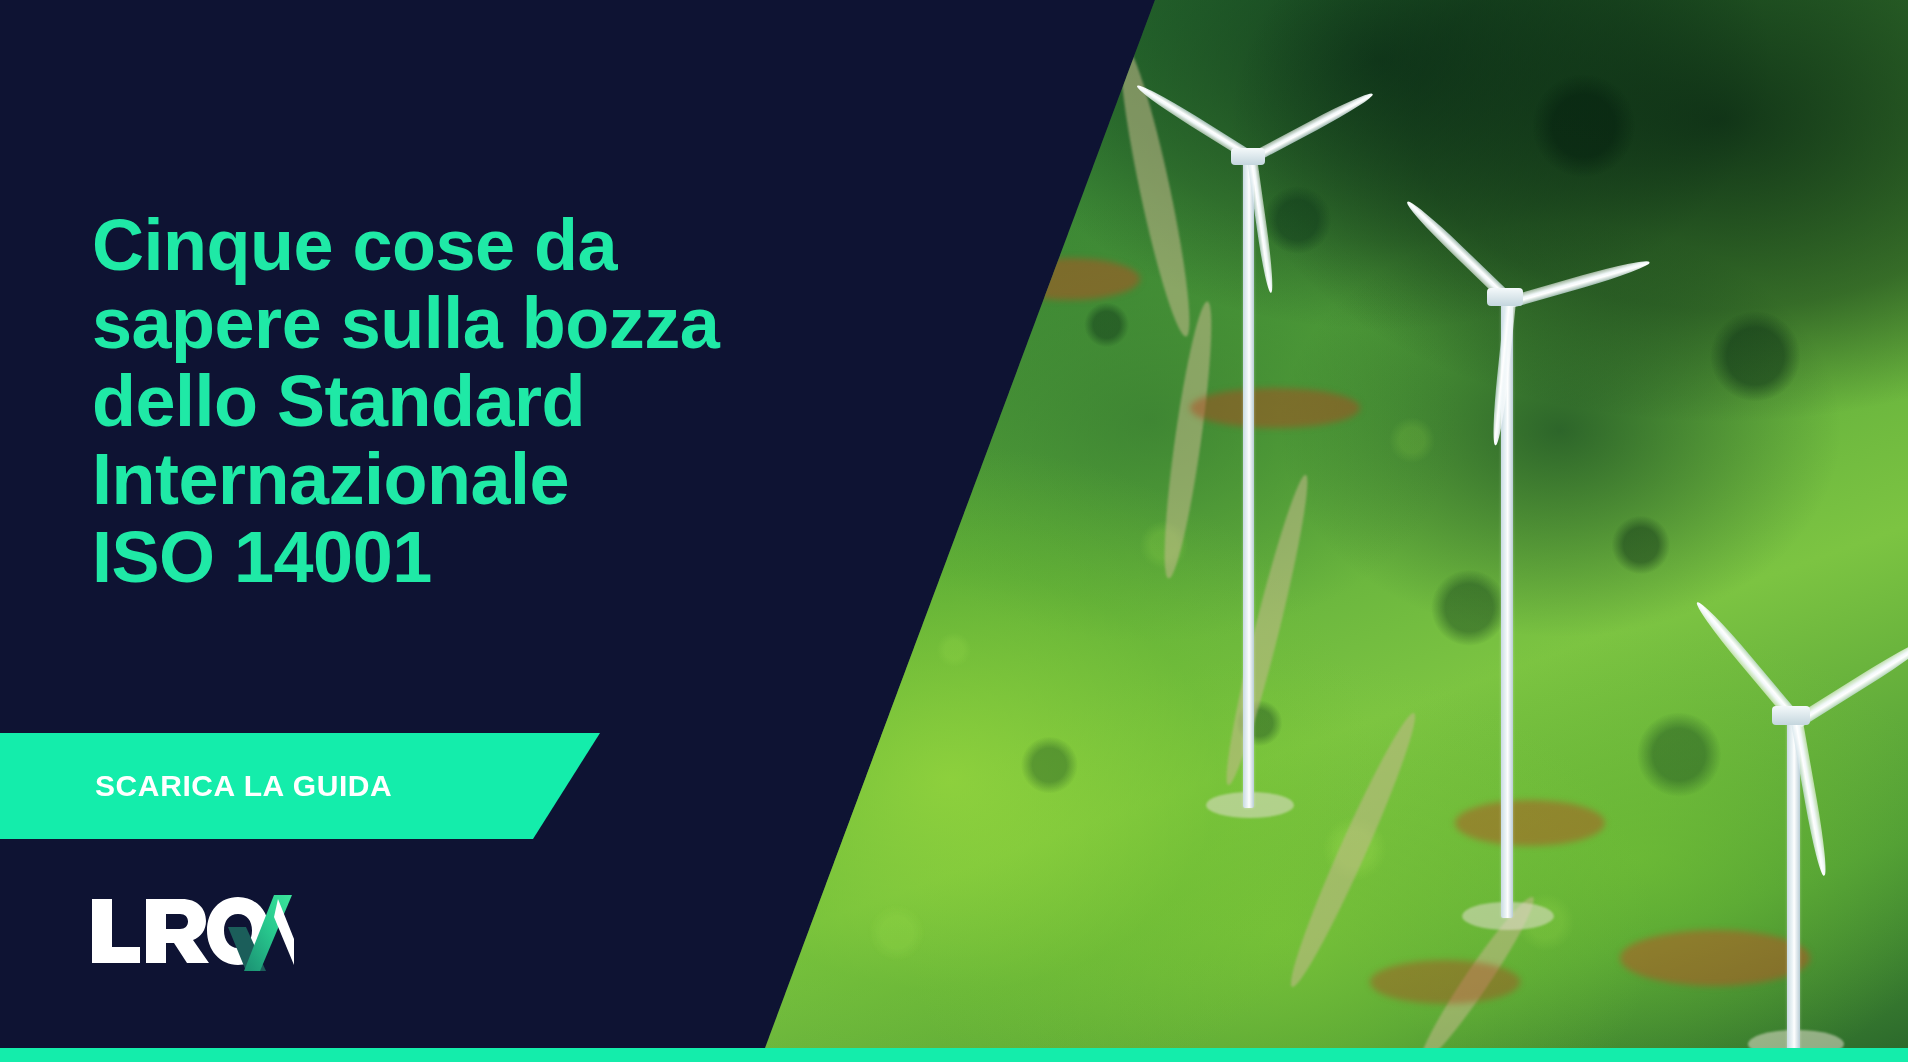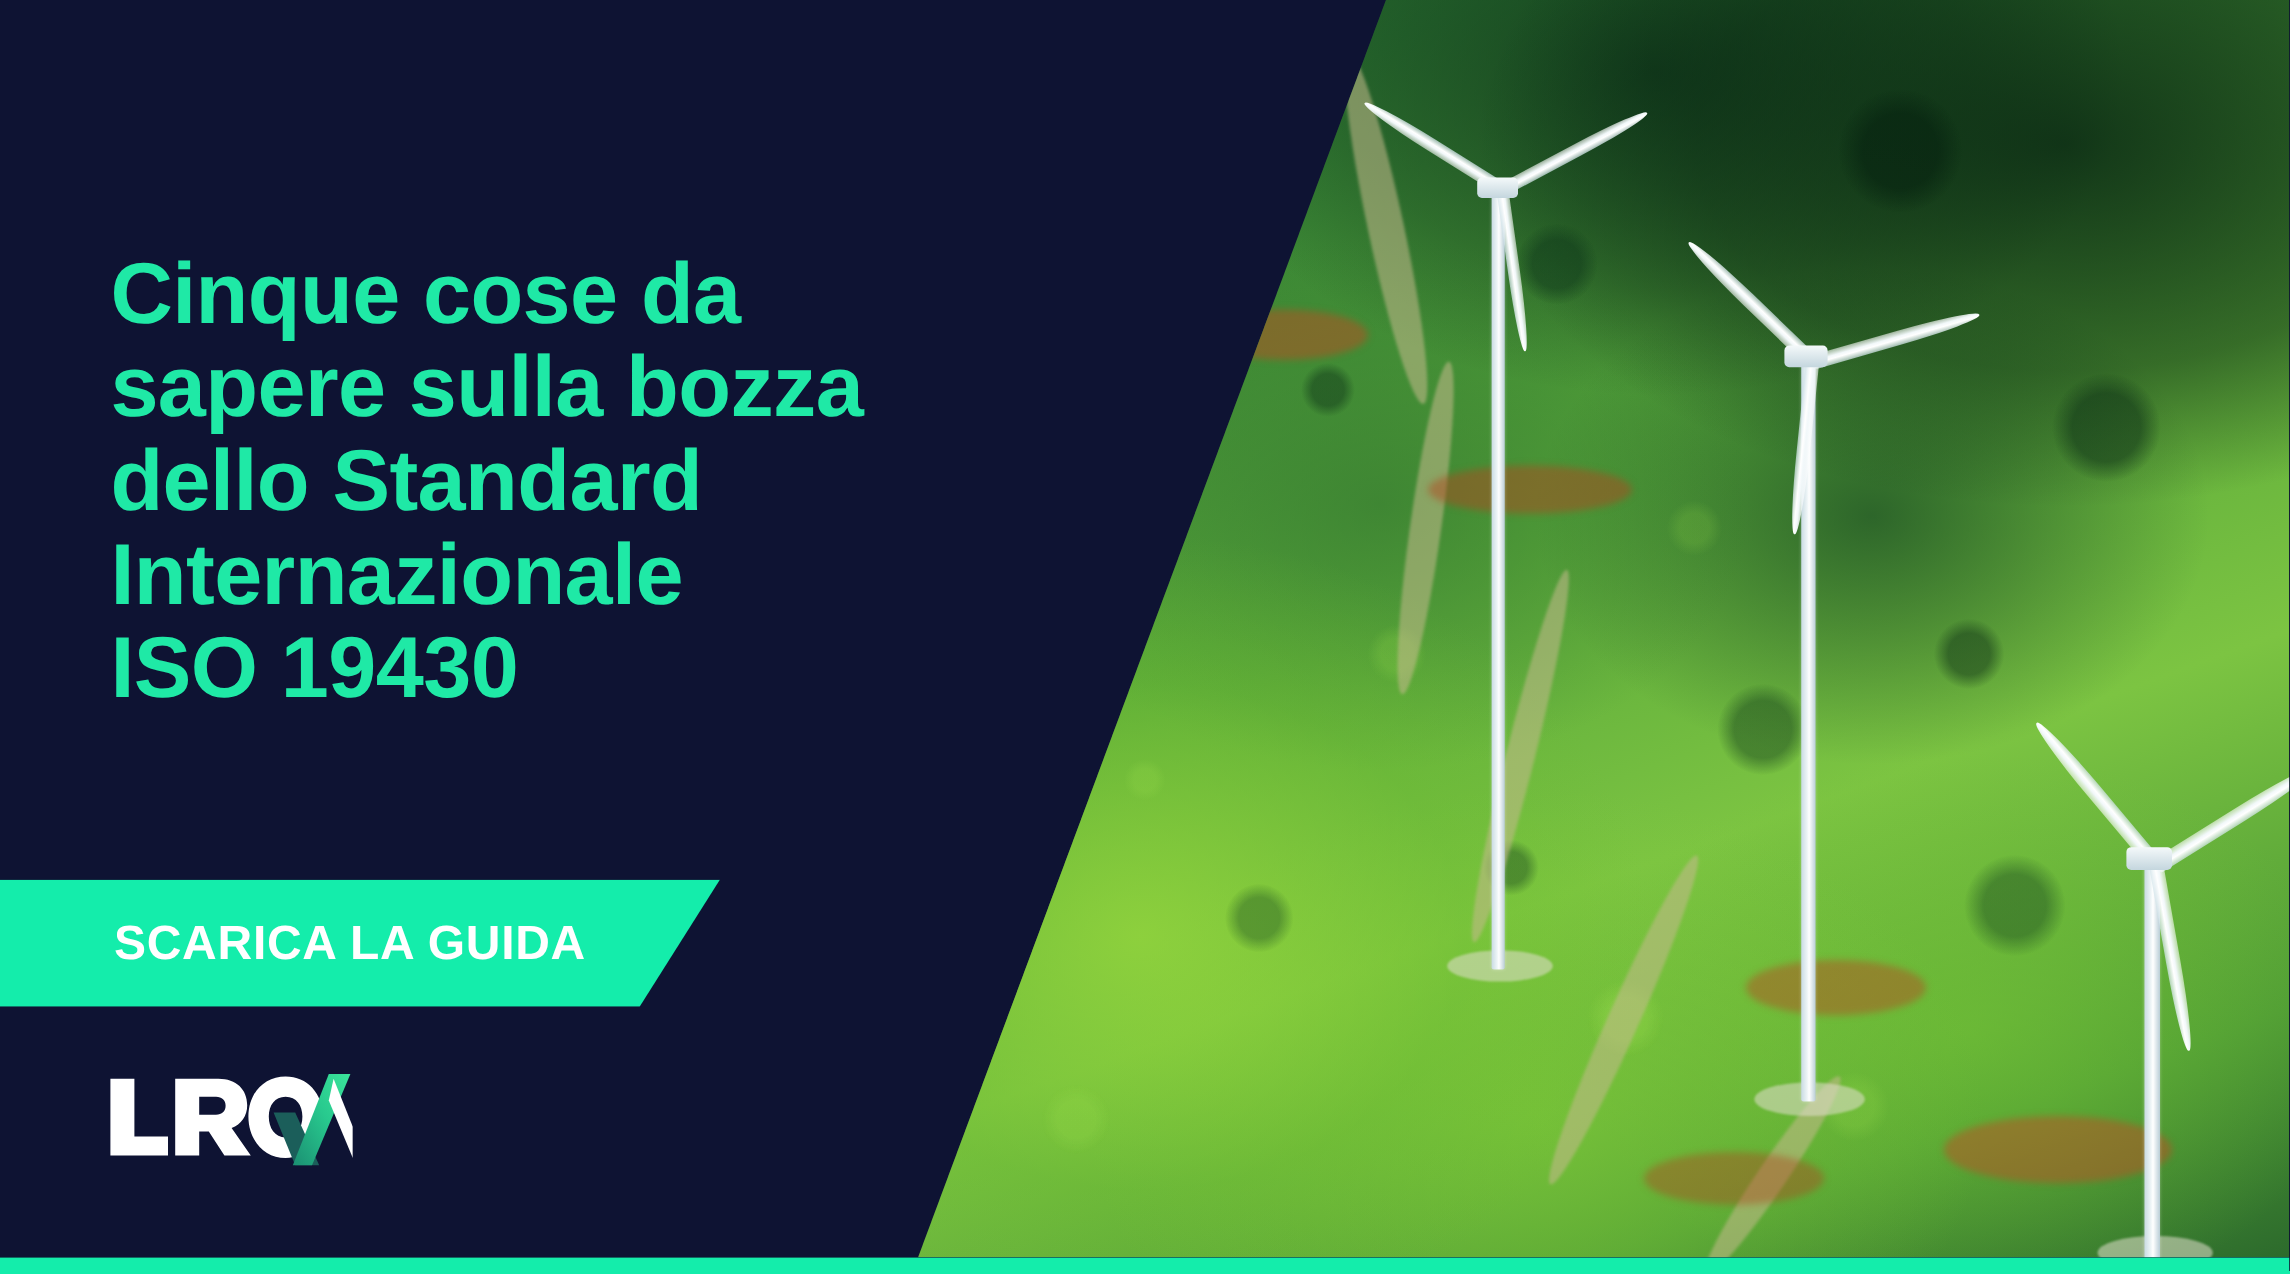--- a/index.html
+++ b/index.html
@@ -150,21 +150,21 @@
     height:106px;
     background:#14EDAB;
     clip-path: polygon(0 0, 600px 0, 533px 106px, 0 106px);
     display:flex;
     align-items:center;
     cursor:pointer;
   }
   #cta-label {
     margin-left:95px;
     color:#FFFFFF;
-    font-size:40px;
+    font-size:30px;
     font-weight:700;
     letter-spacing:0.6px;
   }
 
   
   #logo {
     position:absolute;
     left:88px;
     top:893px;
     width:206px;
@@ -230,21 +230,21 @@
             <div class="t-nacelle" style="left: 1772px; top: 706px; width: 38px; height: 19px;"></div>
           </div>
         </div>
     </div>
   </div>
 
   <div id="headline">Cinque cose da
 sapere sulla bozza
 dello Standard
 Internazionale
-ISO 19430</div>
+ISO 14001</div>
 
   <div id="cta-button">
     <span id="cta-label">SCARICA LA GUIDA</span>
   </div>
 
   <div id="logo">
     <svg viewBox="0 0 206 80" width="206" height="80" aria-label="LRQA">
       <defs>
         <linearGradient id="greenGrad" x1="0" y1="1" x2="1" y2="0">
           <stop offset="0%" stop-color="#1B8F72"></stop>

